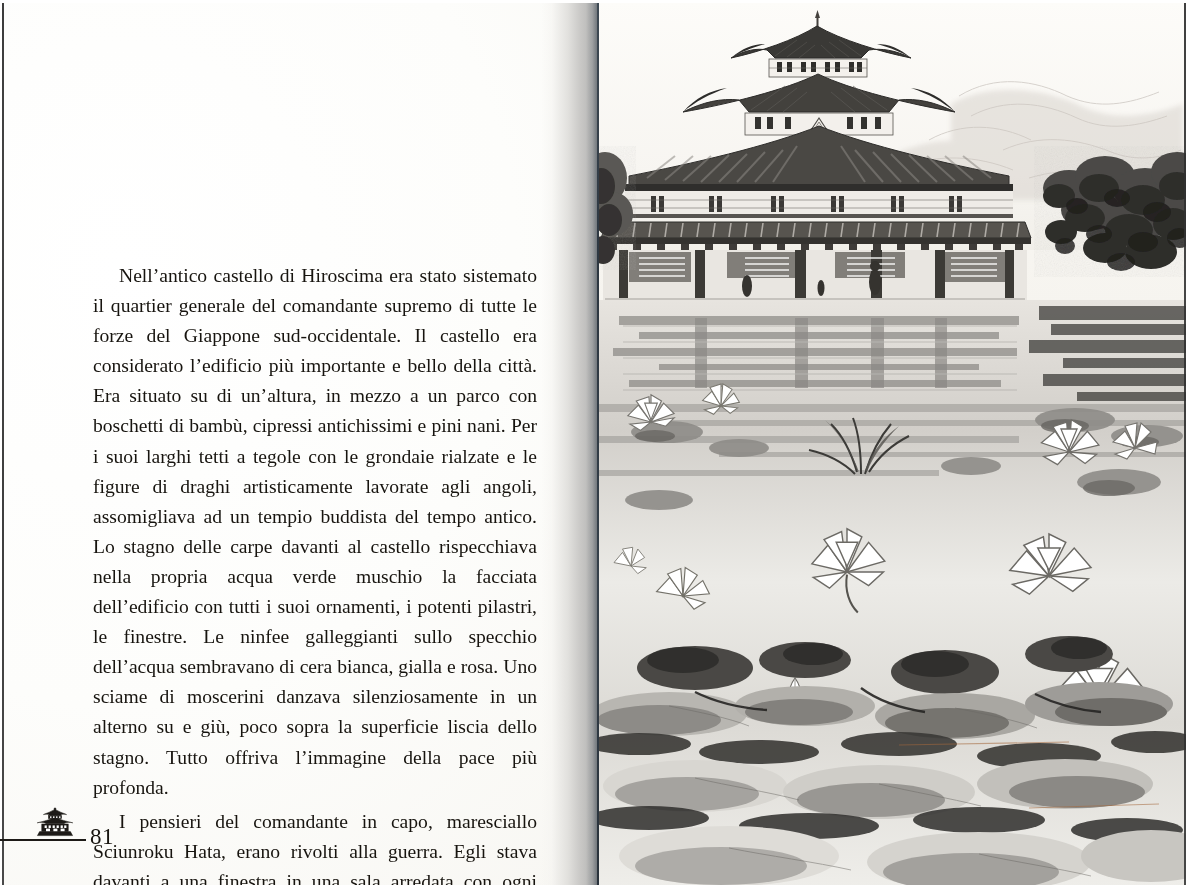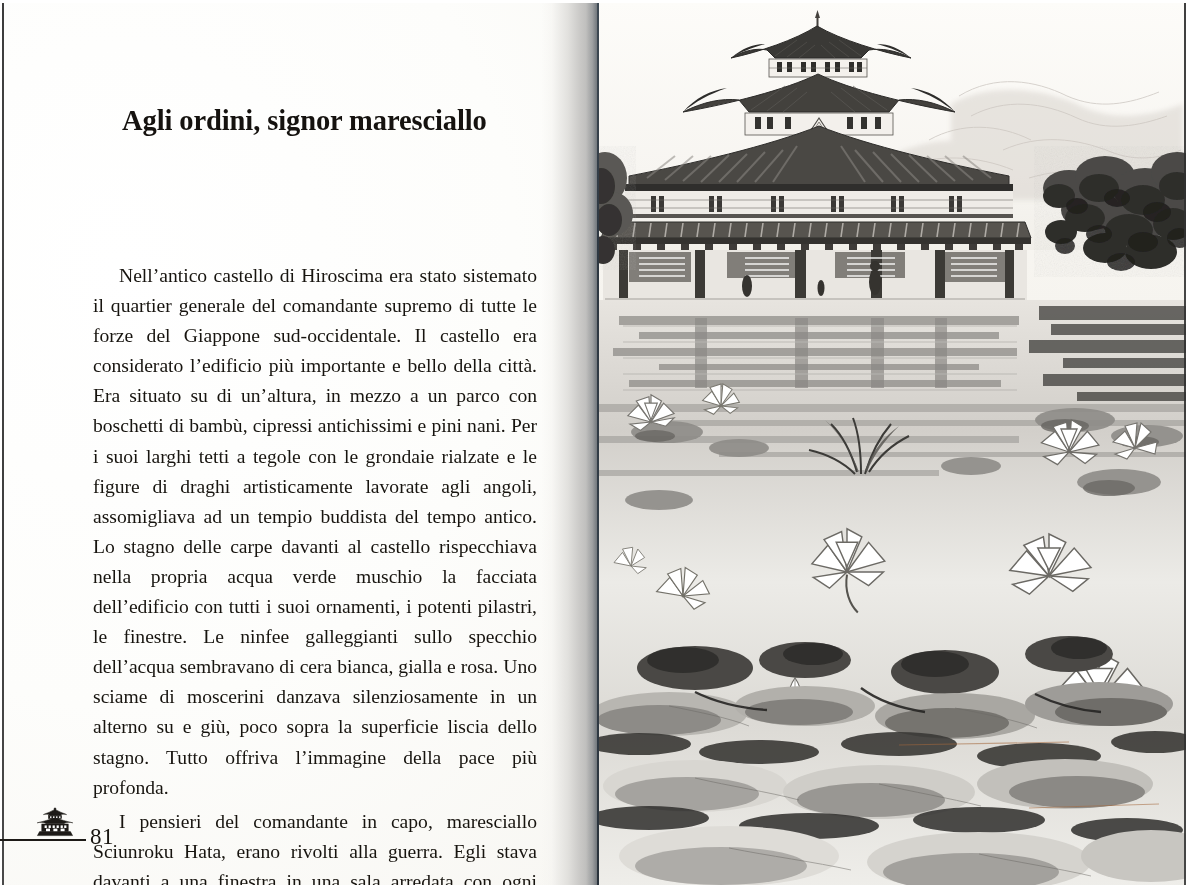--- a/index.html
+++ b/index.html
@@ -174,21 +174,20 @@
 </head>
 <body>
 
 <div id="spread">
 
   <div id="left-page">
 
     <div id="left-edge-line2"></div>
     <div id="left-edge-line"></div>
 
-    <h1 id="chapter-title">Agli ordini, signor maresciallo</h1>
 
     <div id="body-text">
       <p>Nell’antico castello di Hiroscima era stato sistemato il quartier generale del comandante supremo di tutte le forze del Giappone sud-occidentale. Il castello era considerato l’edificio più importante e bello della città. Era situato su di un’altura, in mezzo a un parco con boschetti di bambù, cipressi antichissimi e pini nani. Per i suoi larghi tetti a tegole con le grondaie rialzate e le figure di draghi artisticamente lavorate agli angoli, assomigliava ad un tempio buddista del tempo antico. Lo stagno delle carpe davanti al castello rispecchiava nella propria acqua verde muschio la facciata dell’edificio con tutti i suoi ornamenti, i potenti pilastri, le finestre. Le ninfee galleggianti sullo specchio dell’acqua sembravano di cera bianca, gialla e rosa. Uno sciame di moscerini danzava silenziosamente in un alterno su e giù, poco sopra la superficie liscia dello stagno. Tutto offriva l’immagine della pace più profonda.</p>
       <p>I pensieri del comandante in capo, maresciallo Sciunroku Hata, erano rivolti alla guerra. Egli stava davanti a una finestra in una sala arredata con ogni lusso, e guardava in giù verso lo stagno, lo sguardo vuoto. Da alcuni minuti gli ufficiali del suo stato maggiore avevano lasciato la stanza, dopo aver ricevuto l’ordine del giorno. Solo il primo aiutante, tenente colonnello Miscina, era ri-</p>
     </div>
 
     <div id="footer-rule"></div>
 
     <div id="castle-glyph">
       <svg viewBox="0 0 56 34" width="56" height="34" aria-hidden="true">

